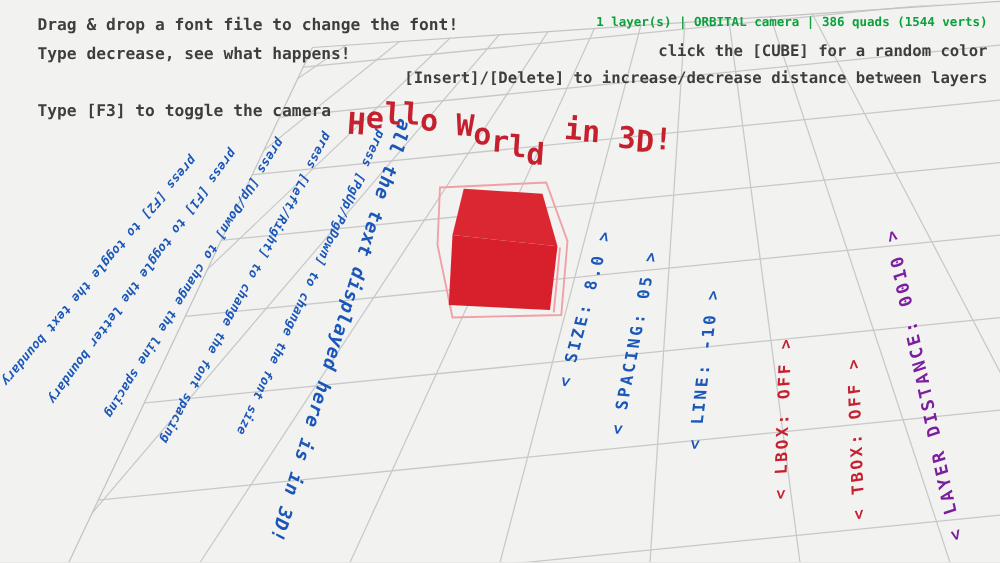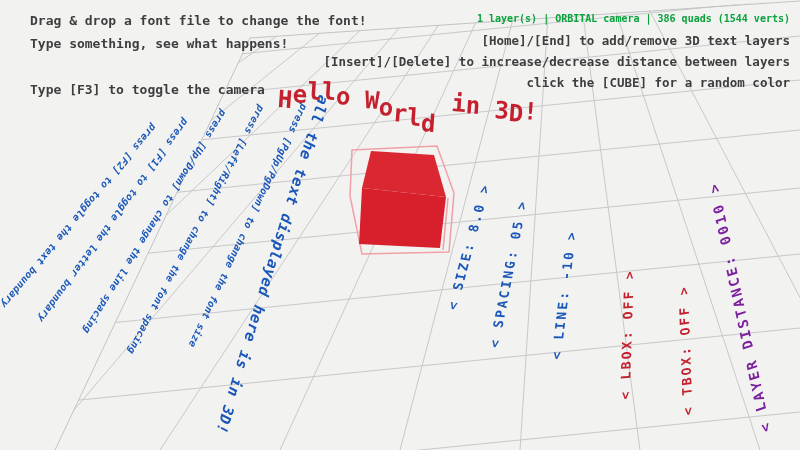--- a/index.html
+++ b/index.html
@@ -104,25 +104,24 @@
 
     <polygon points="371,151 434,155 446,197 362,188" fill="#da2731"></polygon>
 
     <polygon points="362,188 446,197 440,248 359,244" fill="#d7202c"></polygon>
   </svg>
 
   <div class="headline"><span style="transform:translateY(6px)">H</span><span style="transform:translateY(0px)">e</span><span style="transform:translateY(-4px)">l</span><span style="transform:translateY(-5px)">l</span><span style="transform:translateY(-1px)">o</span><span style="transform:translateY(0px)">&nbsp;</span><span style="transform:translateY(1px)">W</span><span style="transform:translateY(7px)">o</span><span style="transform:translateY(12px)">r</span><span style="transform:translateY(15px)">l</span><span style="transform:translateY(20px)">d</span><span style="transform:translateY(0px)">&nbsp;</span><span style="transform:translateY(-2px)">i</span><span style="transform:translateY(-1px)">n</span><span style="transform:translateY(0px)">&nbsp;</span><span style="transform:translateY(2px)">3</span><span style="transform:translateY(4px)">D</span><span style="transform:translateY(1px)">!</span></div>
 
   <div class="hud-left">
     <div class="line">Drag &amp; drop a font file to change the font!</div>
-    <div class="line">Type something, see what happens!</div>
+    <div class="line">Type decrease, see what happens!</div>
     <div class="line"></div>
     <div class="line">Type [F3] to toggle the camera</div>
   </div>
 
   <div class="hud-right">
     <div class="status">1 layer(s) | ORBITAL camera |  386 quads (1544 verts)</div>
-    <div class="line">[Home]/[End] to add/remove 3D text layers</div>
+    <div class="line">click the [CUBE] for a random color</div>
     <div class="line">[Insert]/[Delete] to increase/decrease distance between layers</div>
-    <div class="line">click the [CUBE] for a random color</div>
   </div>
 
 </div>
 
 </body></html>

